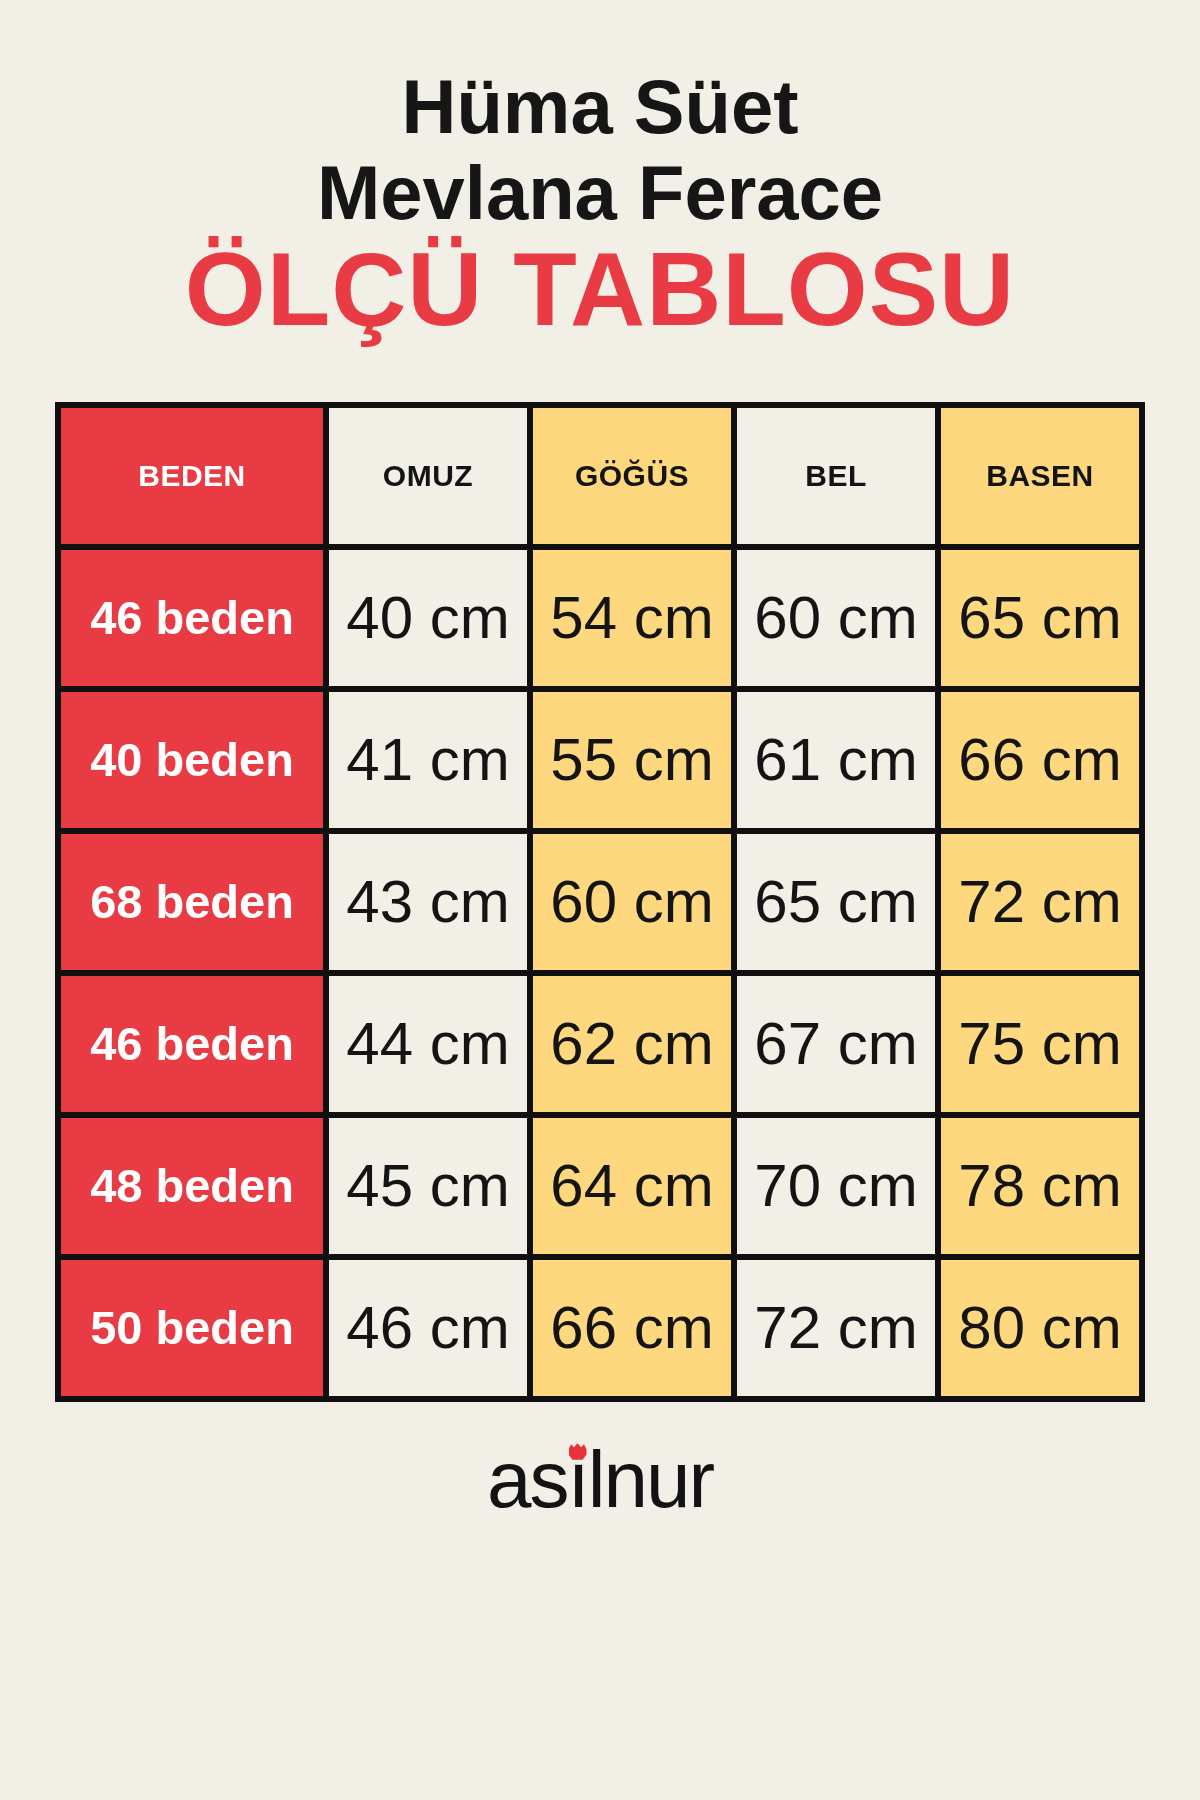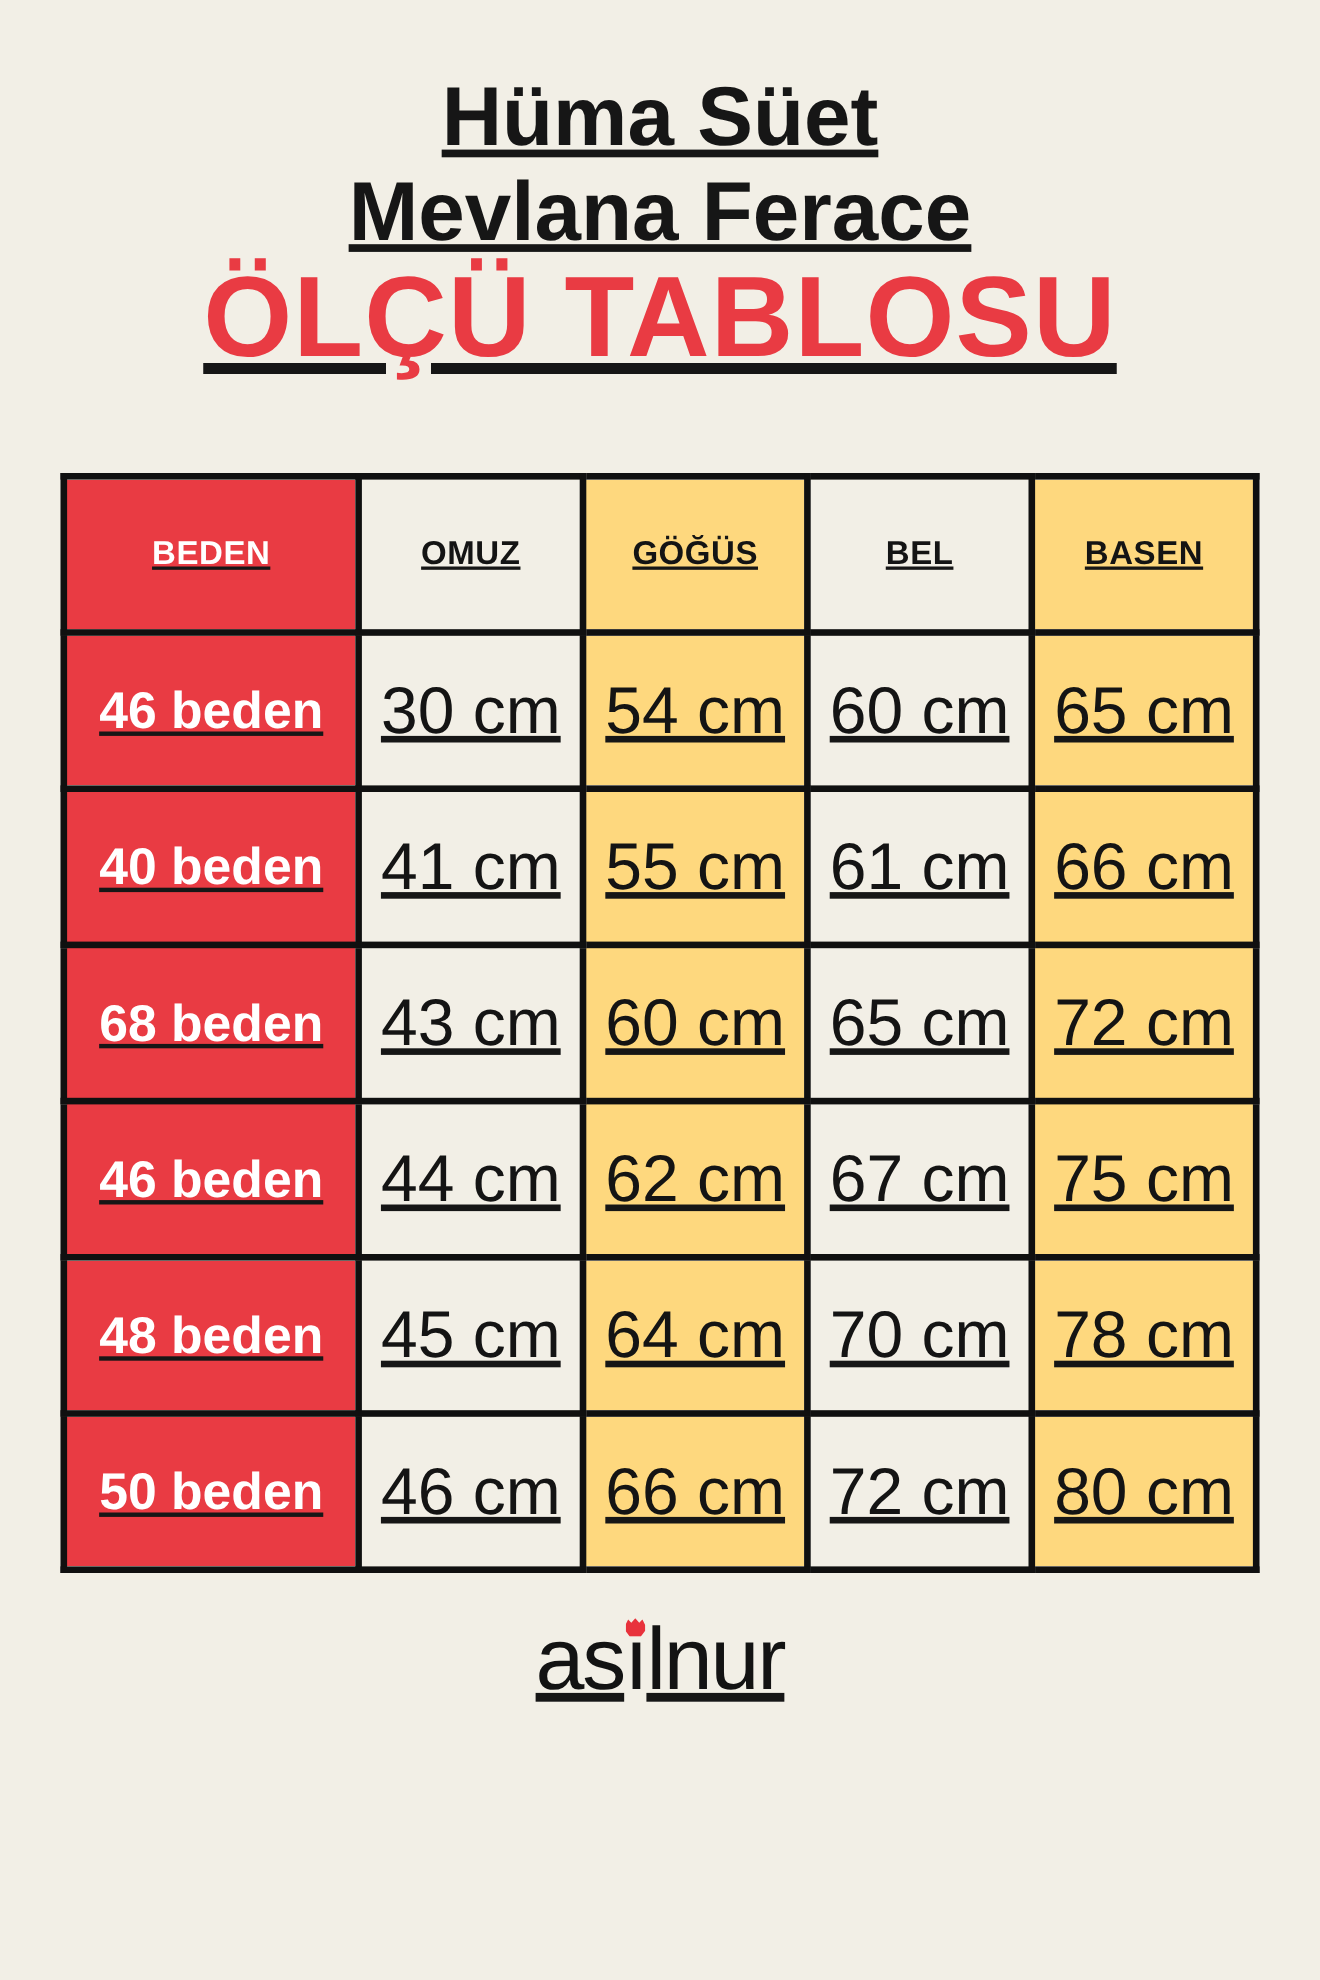--- a/index.html
+++ b/index.html
@@ -3,37 +3,37 @@
 <meta charset="utf-8">
 <style>
   html,body { margin:0; padding:0; }
   body {
     width:1200px; height:1800px;
     background:#f2efe6;
     font-family:"Liberation Sans", sans-serif;
     color:#161616;
     overflow:hidden;
   }
-  .page { width:1200px; height:1800px; position:relative;text-decoration:underline; }
+  .page { width:1200px; height:1800px; position:relative; }
 
   
   .titles { text-align:center; padding-top:64px; }
   .title-line {
     font-size:76px; font-weight:600; line-height:1.13;
     letter-spacing:0px; color:#161616;
   }
   .subtitle {
     font-size:104px; font-weight:700; line-height:1.02;
     letter-spacing:1px;
     color:#e93b43;
   }
 
   
   .size-table {
-    width:1085px; margin:88px auto 0;
+    width:1085px; margin:60px auto 0;
     border-collapse:collapse; table-layout:fixed;
   }
   .size-table col.c-beden { width:268px; }
   .size-table col.c-val   { width:204px; }
   .size-table th, .size-table td {
     border:6px solid #101010;
     height:136px; padding:0;
     text-align:center; vertical-align:middle;
     overflow:hidden;
   }
@@ -93,21 +93,21 @@
           <th>BEDEN</th>
           <th>OMUZ</th>
           <th>GÖĞÜS</th>
           <th>BEL</th>
           <th>BASEN</th>
         </tr>
     </thead>
     <tbody>
         <tr>
           <th>46 beden</th>
-          <td>30 cm</td>
+          <td>40 cm</td>
           <td>54 cm</td>
           <td>60 cm</td>
           <td>65 cm</td>
         </tr>
         <tr>
           <th>40 beden</th>
           <td>41 cm</td>
           <td>55 cm</td>
           <td>61 cm</td>
           <td>66 cm</td>

